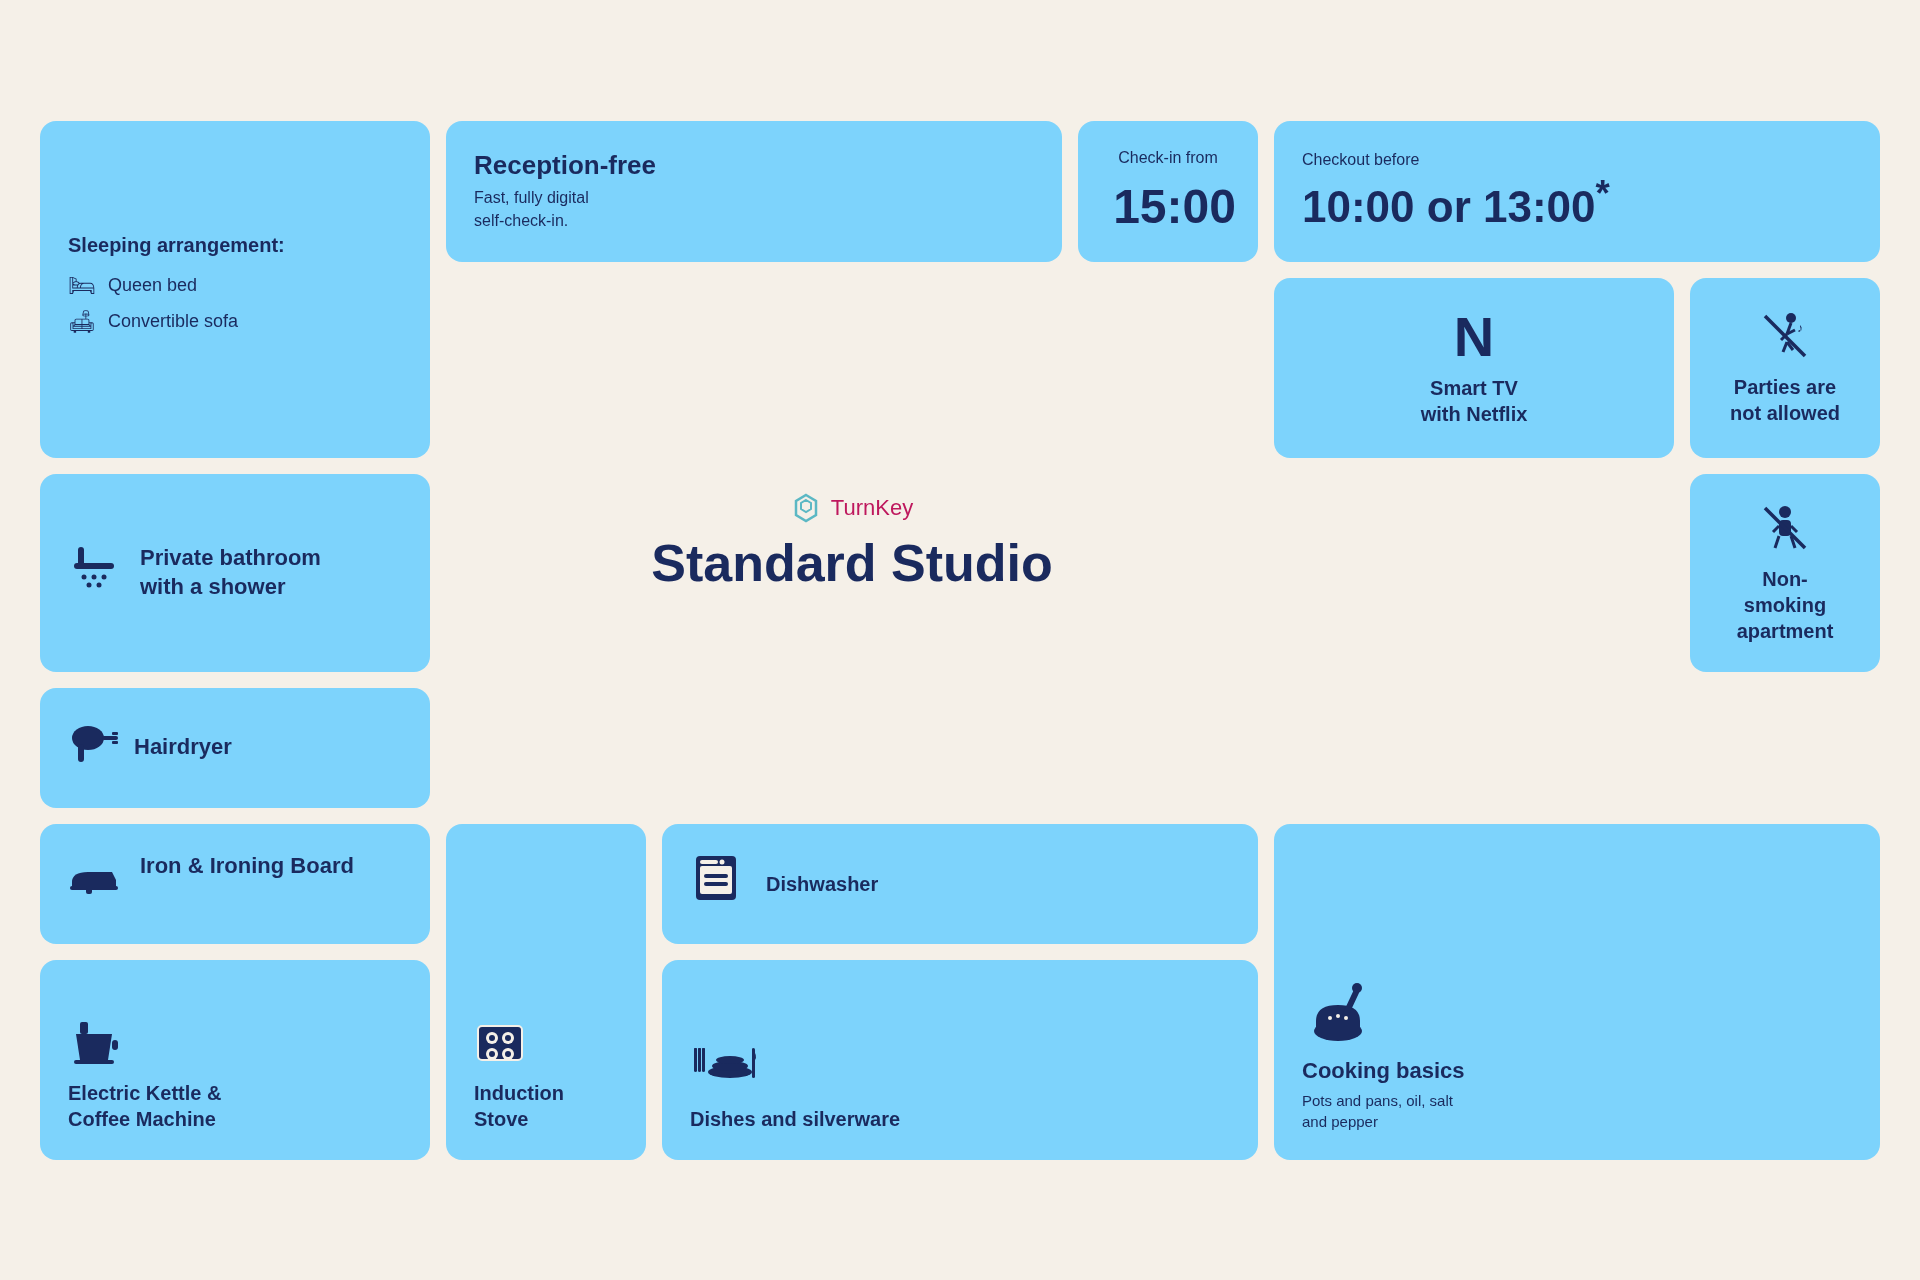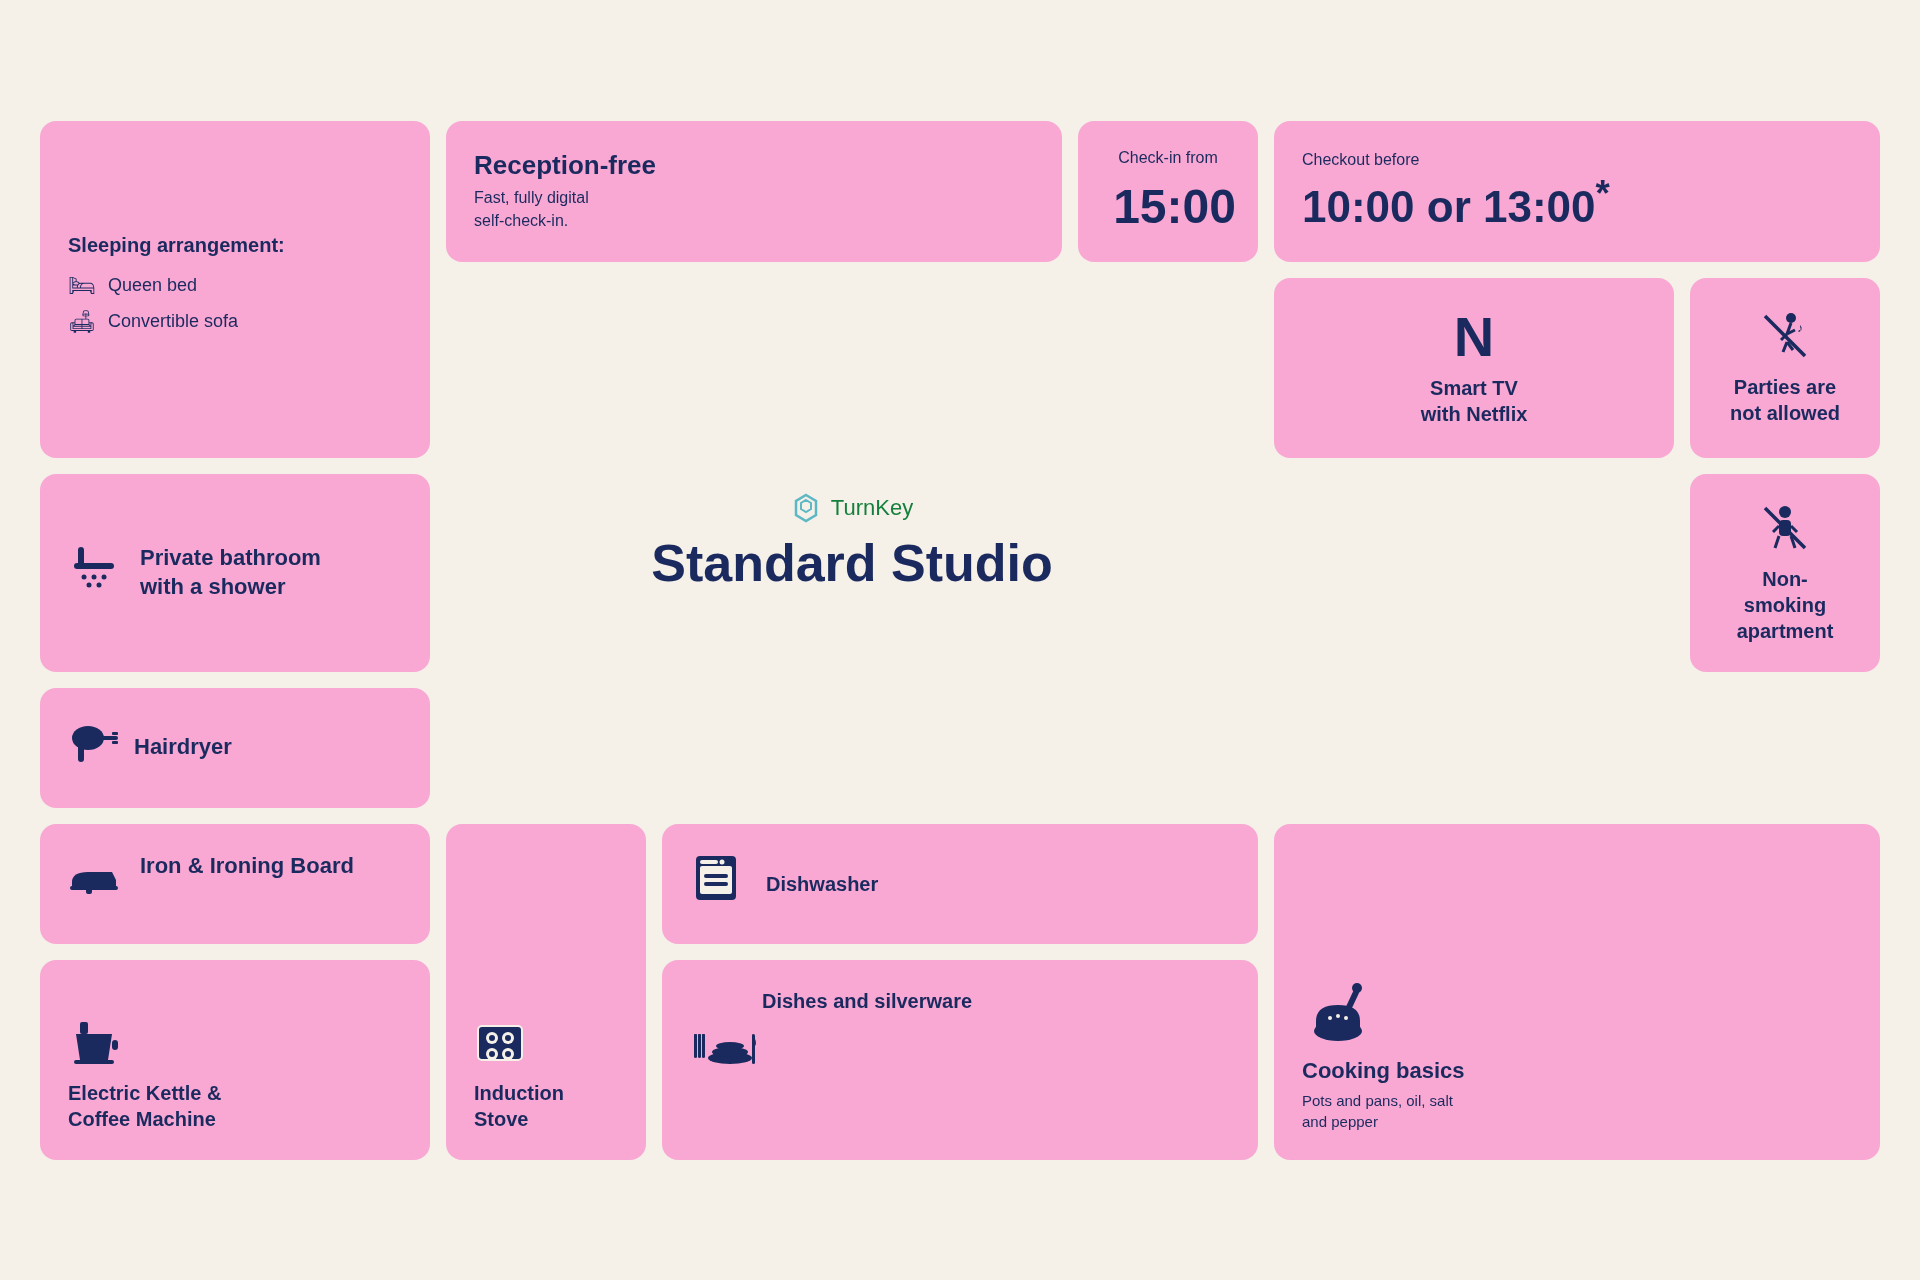--- a/index.html
+++ b/index.html
@@ -14,21 +14,21 @@
       padding: 40px;
     }
     .main-container {
       width: 1840px;
       display: grid;
       grid-template-columns: 390px 200px 400px 180px 400px 190px;
       grid-template-rows: auto auto auto auto auto;
       gap: 16px;
     }
     .card {
-      background: #f9a8d4;
+      background: #7dd3fc;
       border-radius: 16px;
       padding: 28px;
       color: #1a2a5e;
     }
     .card-title {
       font-size: 22px;
       font-weight: 700;
       color: #1a2a5e;
       line-height: 1.3;
     }
@@ -162,21 +162,21 @@
       background: transparent;
     }
     .brand-logo {
       display: flex;
       align-items: center;
       gap: 10px;
       margin-bottom: 10px;
     }
     .brand-name {
       font-size: 22px;
-      color: #15803d;
+      color: #be185d;
       font-weight: 500;
     }
     .brand-title {
       font-size: 52px;
       font-weight: 800;
       color: #1a2a5e;
       text-align: center;
     }
 
     
@@ -272,22 +272,22 @@
       align-items: center;
       gap: 24px;
       min-height: 100px;
     }
 
     
     .card-dishes {
       grid-column: 3 / 5;
       grid-row: 6;
       display: flex;
-      flex-direction: row;
-      justify-content: flex-start;
+      flex-direction: column;
+      justify-content: flex-end;
       min-height: 180px;
       padding-bottom: 28px;
     }
 
     
     .card-cooking {
       grid-column: 5 / 7;
       grid-row: 5 / 7;
       display: flex;
       flex-direction: column;

